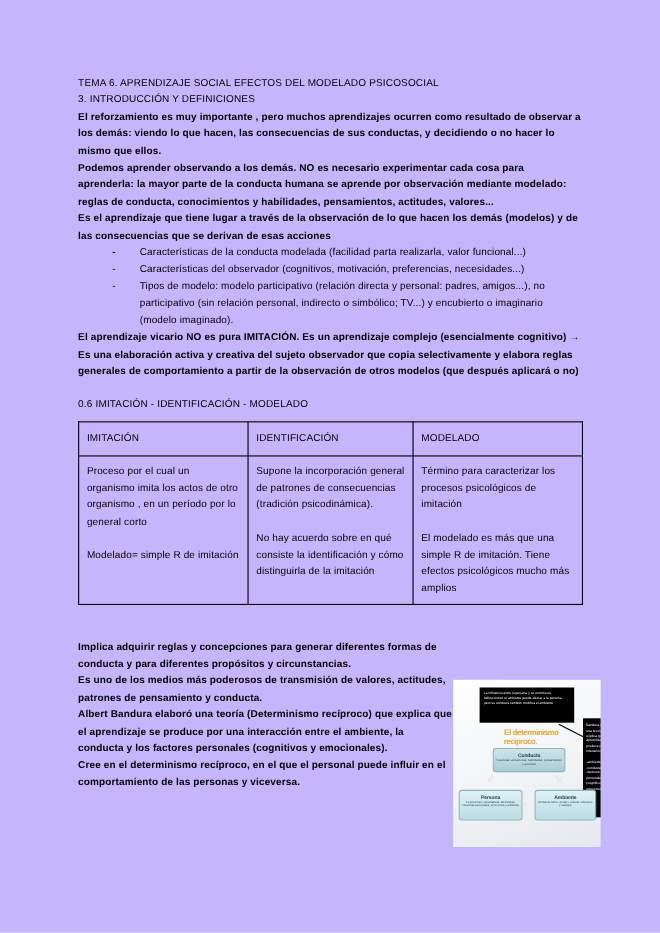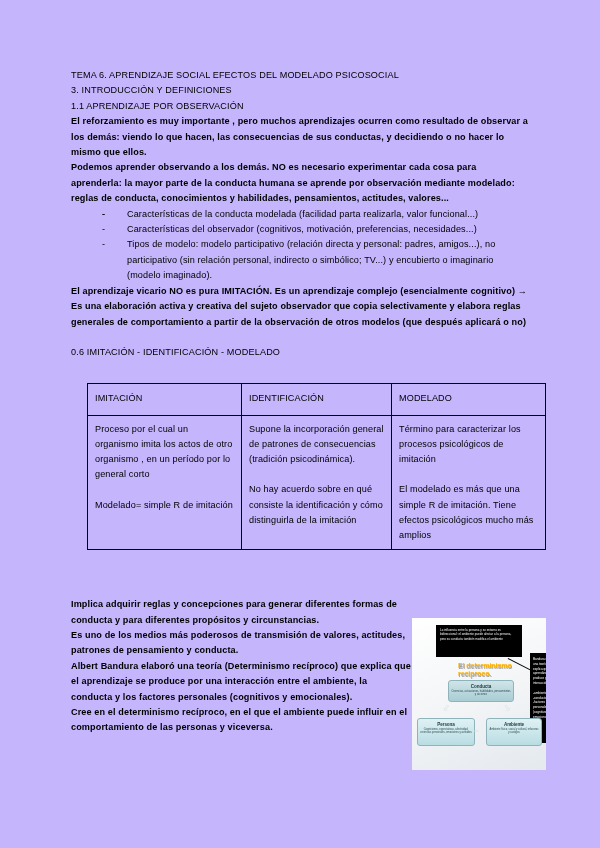--- a/index.html
+++ b/index.html
@@ -68,21 +68,21 @@
   }
 
   .spacer-sm { height: 15px; }
   .spacer-xs { height: 7px; }
 
   
   table.compare {
     border-collapse: collapse;
     width: 458px;
     table-layout: fixed;
-    margin: 16px;
+    margin: 0;
   }
   table.compare th,
   table.compare td {
     border: 1.1px solid #000000;
     vertical-align: top;
     padding: 6px 7px 6px 7px;
     font-size: 9.1px;
     line-height: 15.2px;
     letter-spacing: 0.12px;
     font-weight: normal;
@@ -146,21 +146,21 @@
     overflow: hidden;
   }
   .fig-callout .co-list { margin-top: 5px; }
   .fig-title {
     position: absolute;
     left: 11px;
     top: 44px;
     width: 112px;
     color: #ffb000;
     font-size: 7.1px;
-    font-weight: bold;
+    font-weight: normal;
     letter-spacing: -0.1px;
     text-shadow: 0.5px 0.5px 0 rgba(0,0,0,0.35);
     padding-left: 35px;
   }
   .fig-box {
     position: absolute;
     background: linear-gradient(180deg, #cfe4e8 0%, #a9cdd4 100%);
     border: 0.7px solid #8fb3ba;
     border-radius: 3px;
     text-align: center;
@@ -212,24 +212,24 @@
 </style>
 </head>
 <body>
 
 <div id="page">
 
   <div id="content">
 
     <div class="heading">TEMA 6. APRENDIZAJE SOCIAL EFECTOS DEL MODELADO PSICOSOCIAL</div>
     <div class="heading">3. INTRODUCCIÓN Y DEFINICIONES</div>
-    <div class="heading">1.1 APRENDIZAJE POR OBSERVACIÓN</div>
 
     <p class="para">El reforzamiento es muy importante , pero muchos aprendizajes ocurren como resultado de observar a los demás: viendo lo que hacen, las consecuencias de sus conductas, y decidiendo o no hacer lo mismo que ellos.</p>
     <p class="para">Podemos aprender observando a los demás. NO es necesario experimentar cada cosa para aprenderla: la mayor parte de la conducta humana se aprende por observación mediante modelado: reglas de conducta, conocimientos y habilidades, pensamientos, actitudes, valores...</p>
+    <p class="para">Es el aprendizaje que tiene lugar a través de la observación de lo que hacen los demás (modelos) y de las consecuencias que se derivan de esas acciones</p>
 
     <ul class="bullets">
       <li><span class="dash">-</span></li>
       <li><span class="dash">-</span><span>Características de la conducta modelada (facilidad parta realizarla, valor funcional...)</span></li>
       <li><span class="dash">-</span><span>Características del observador (cognitivos, motivación, preferencias, necesidades...)</span></li>
       <li><span class="dash">-</span><span>Tipos de modelo: modelo participativo (relación directa y personal: padres, amigos...), no participativo (sin relación personal, indirecto o simbólico; TV...) y encubierto o imaginario (modelo imaginado).</span></li>
     </ul>
 
     <p class="para">El aprendizaje vicario NO es pura IMITACIÓN. Es un aprendizaje complejo (esencialmente cognitivo) → Es una elaboración activa y creativa del sujeto observador que copia selectivamente y elabora reglas generales de comportamiento a partir de la observación de otros modelos (que después aplicará o no)</p>
 
@@ -267,21 +267,21 @@
       </tbody>
     </table>
 
     <div class="spacer-sm"></div>
 
     <div id="bottom">
       <div id="bottom-text">
         <p class="para">Implica adquirir reglas y concepciones para generar diferentes formas de conducta y para diferentes propósitos y circunstancias.</p>
         <p class="para">Es uno de los medios más poderosos de transmisión de valores, actitudes, patrones de pensamiento y conducta.</p>
         <p class="para">Albert Bandura elaboró una teoría (Determinismo recíproco) que explica que el aprendizaje se produce por una interacción entre el ambiente, la conducta y los factores personales (cognitivos y emocionales).</p>
-        <p class="para">Cree en el determinismo recíproco, en el que el ambiente puede influir en el comportamiento de las personas y viceversa.</p>
+        <p class="para">Cree en el determinismo recíproco, en el que el personal puede influir en el comportamiento de las personas y viceversa.</p>
       </div>
     </div>
 
   </div>
 
   <div id="figure">
     <div id="fig-inner">
 
       <div class="fig-tooltip">La influencia entre la persona y su entorno es bidireccional: el ambiente puede afectar a la persona, pero su conducta también modifica el ambiente</div>
 

